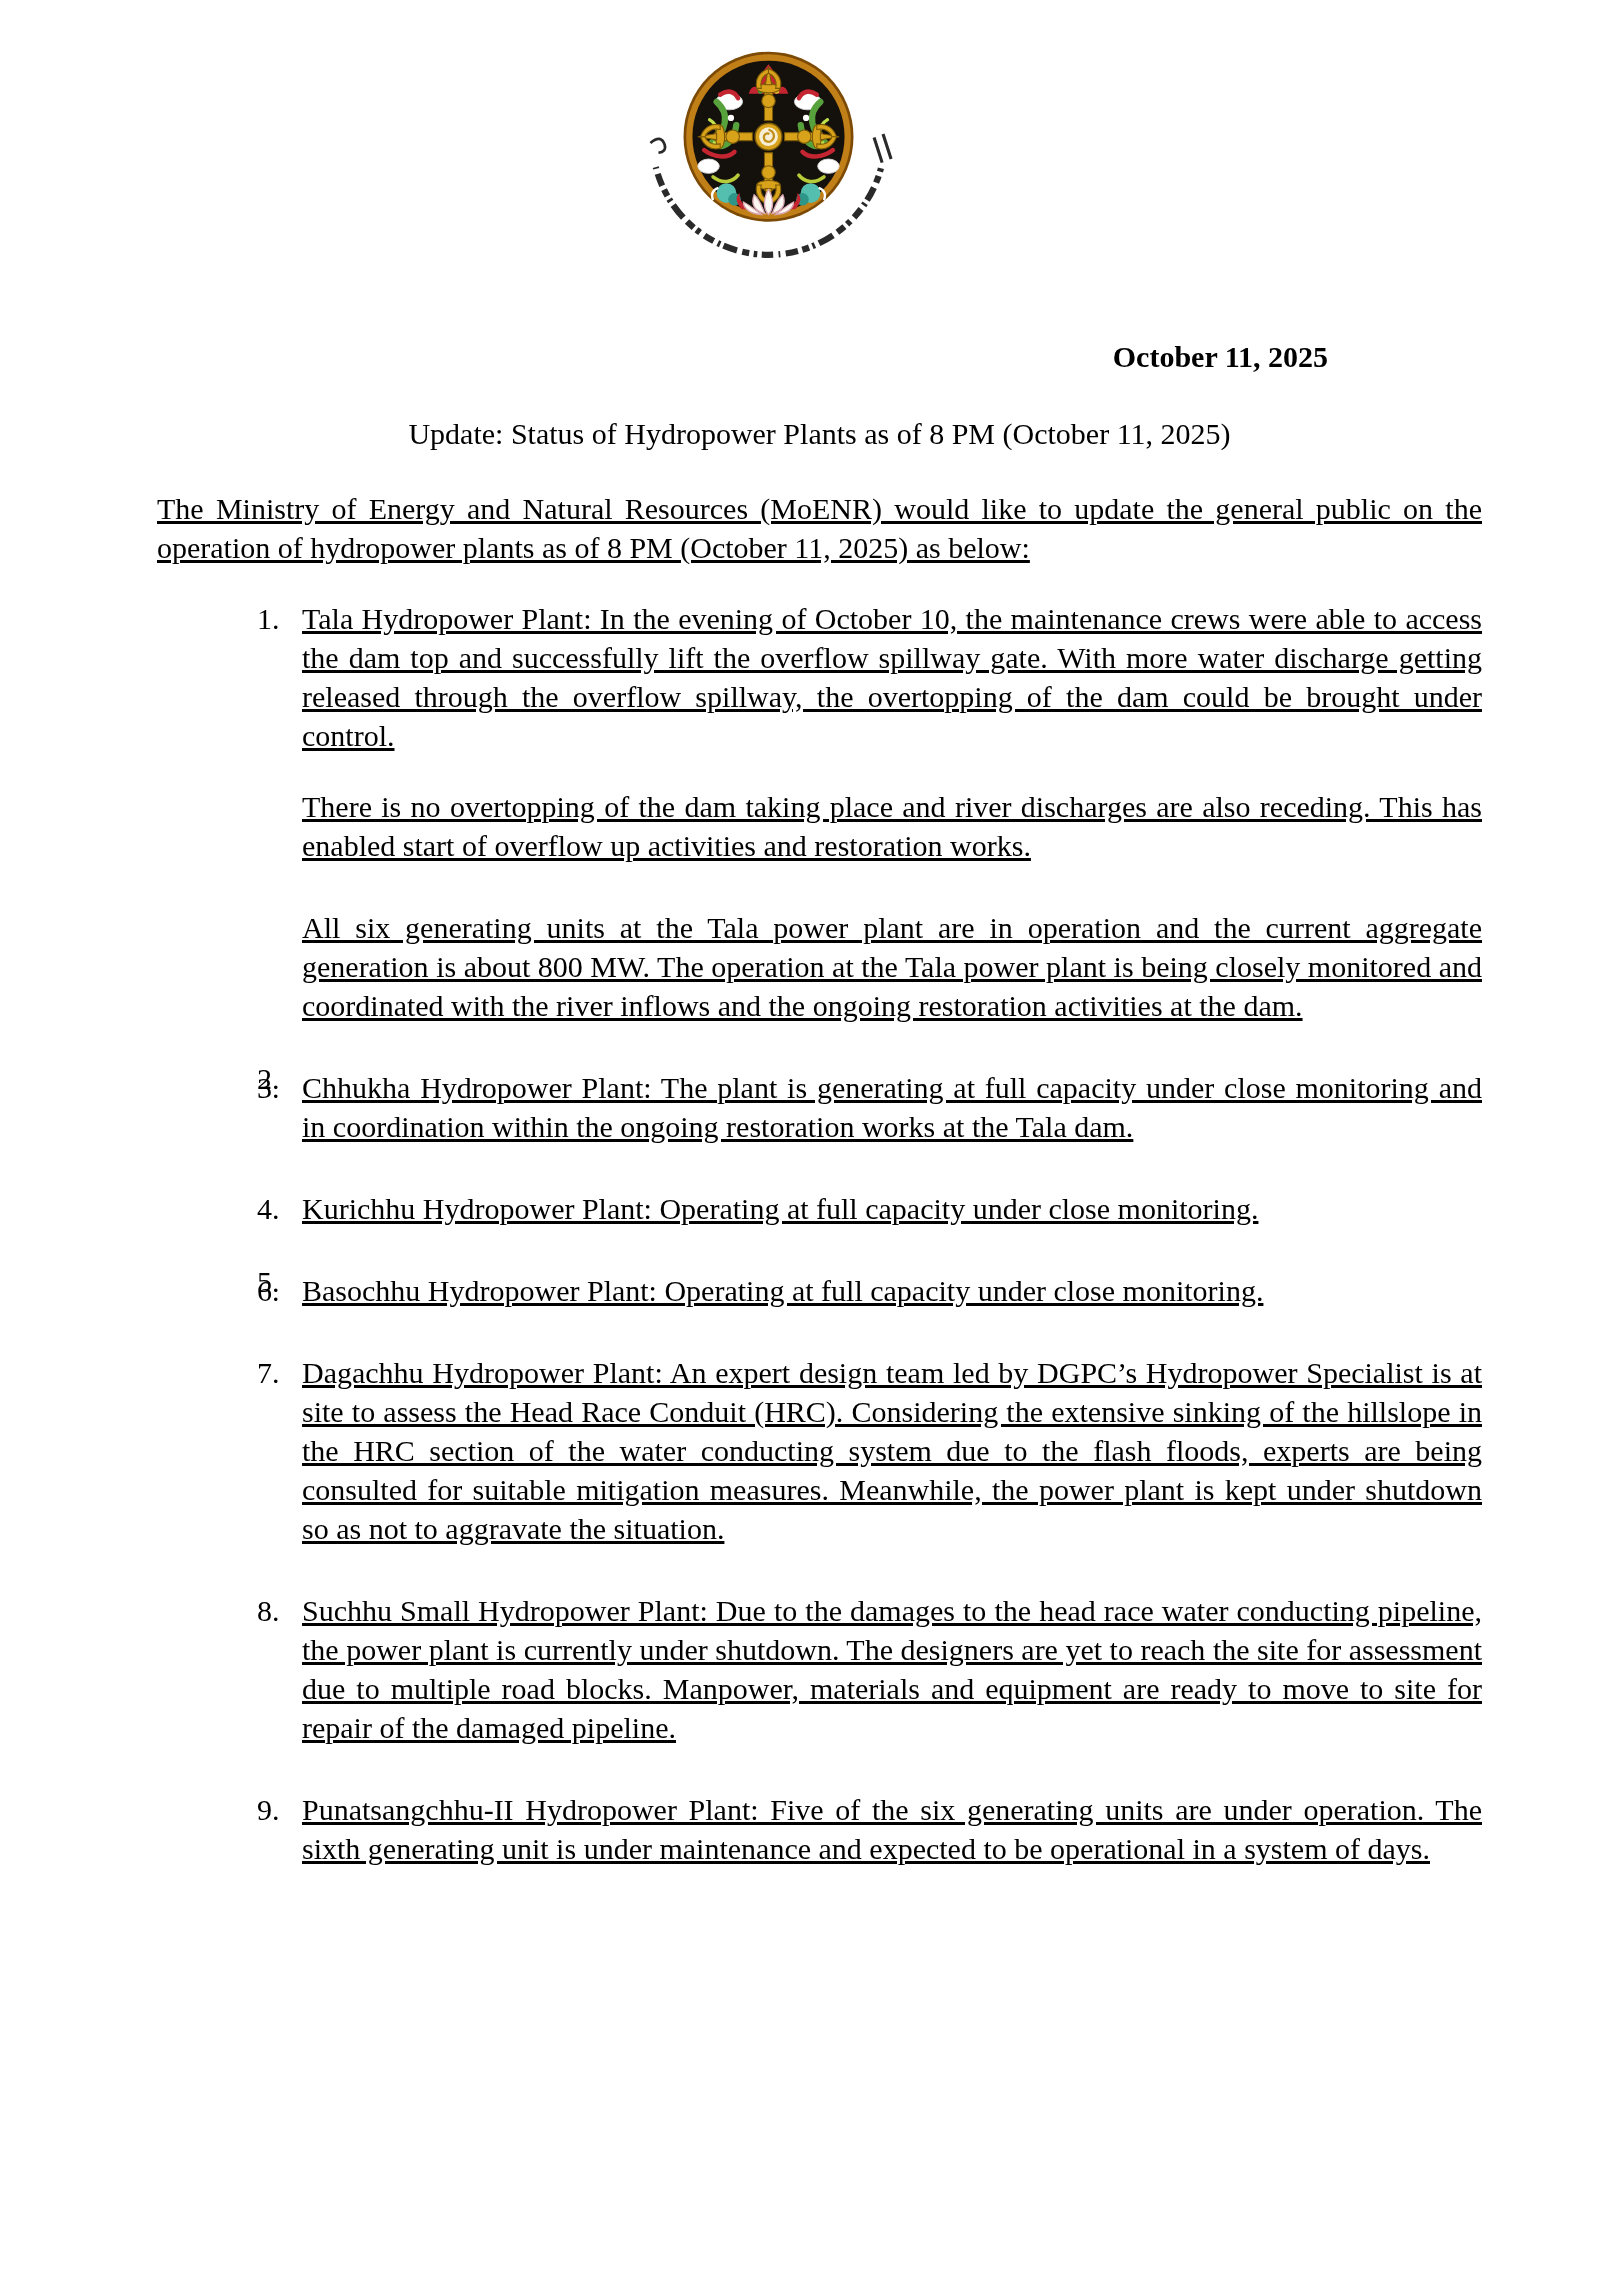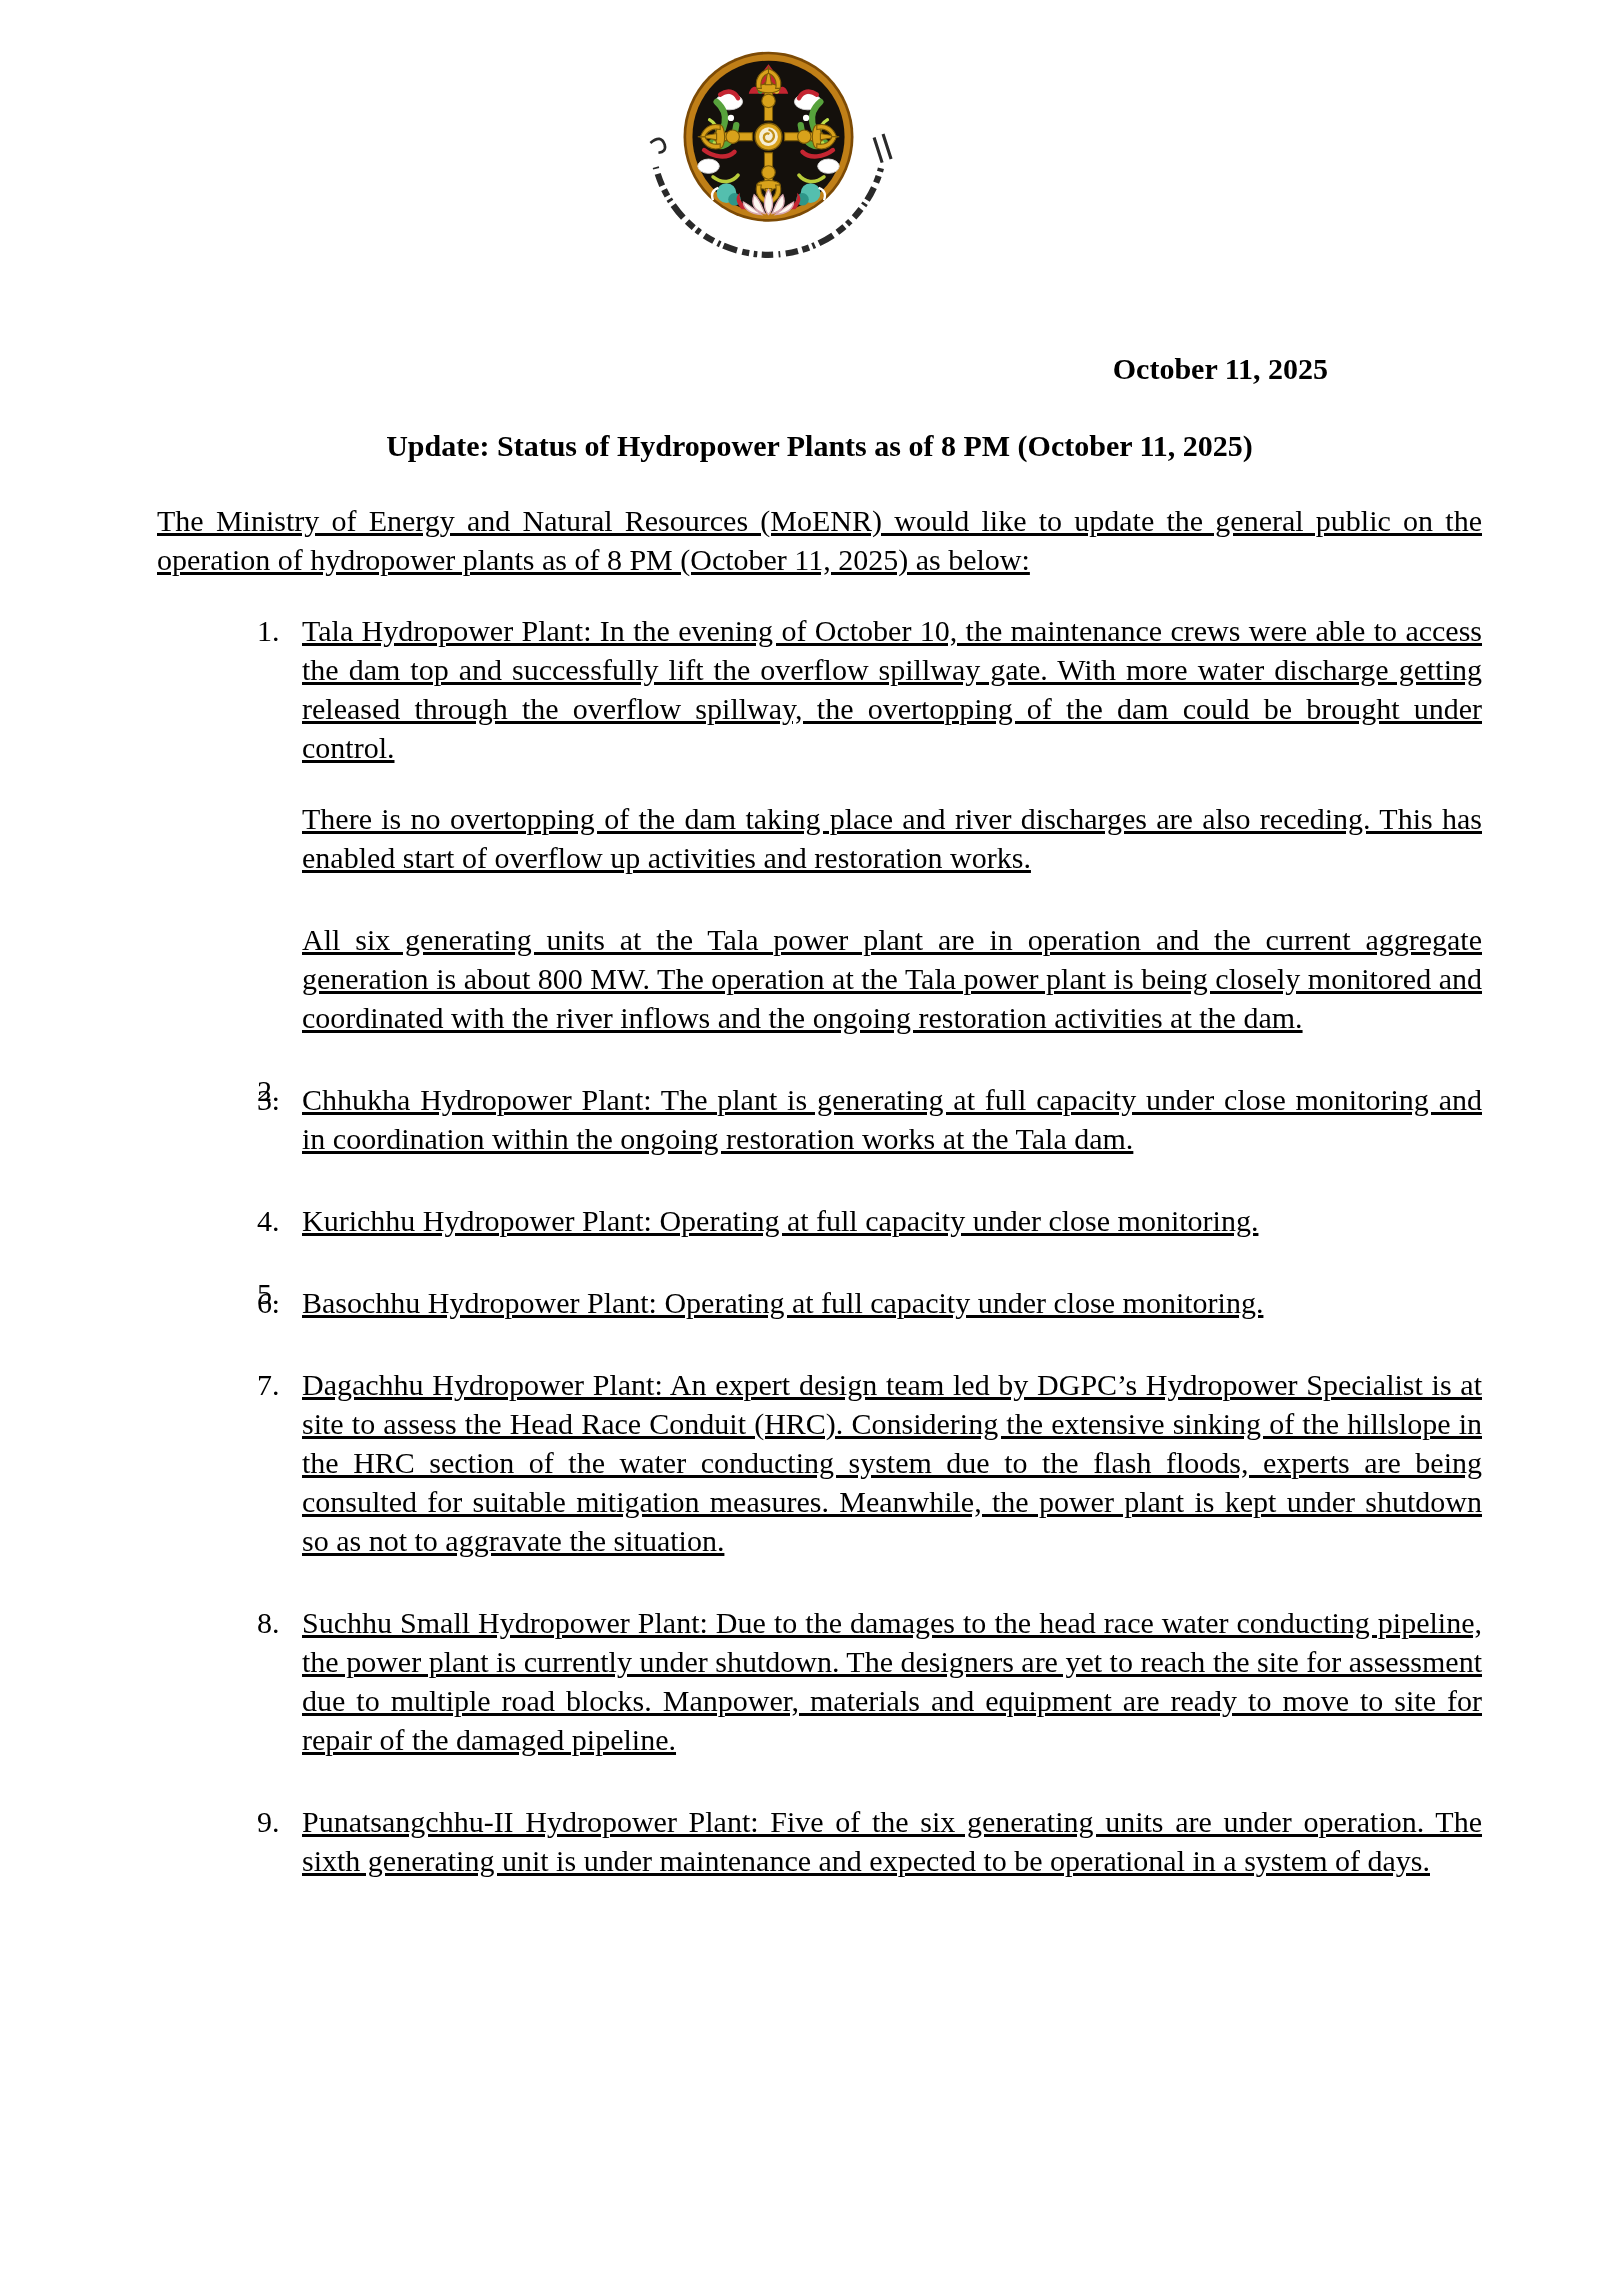--- a/index.html
+++ b/index.html
@@ -21,34 +21,34 @@
     background:#ffffff;
     font-family:"Liberation Serif", serif;
     color:var(--ink);
     overflow:hidden;
   }
   .emblem{
     position:absolute;left:634px;top:32px;width:269px;height:238px;
   }
   .emblem svg{display:block;width:100%;height:100%;}
   .content{
-    position:absolute;left:157px;top:12px;width:1325px;
+    position:absolute;left:157px;top:0;width:1325px;
     font-size:30px;line-height:39px;
   }
   .date-line{
     padding-top:337px;
     text-align:right;
     padding-right:154px;
     font-weight:bold;
     font-size:30px;
   }
   .doc-title{
     margin-top:38px;
     text-align:center;
-    font-weight:bold;
+    font-weight:normal;
     font-size:30px;
   }
   .intro{
     margin:36px 0 0 0;
     text-align:justify;
     text-decoration:underline;
   }
   ol.plant-list{
     list-style:none;
     margin:32px 0 0 0;

